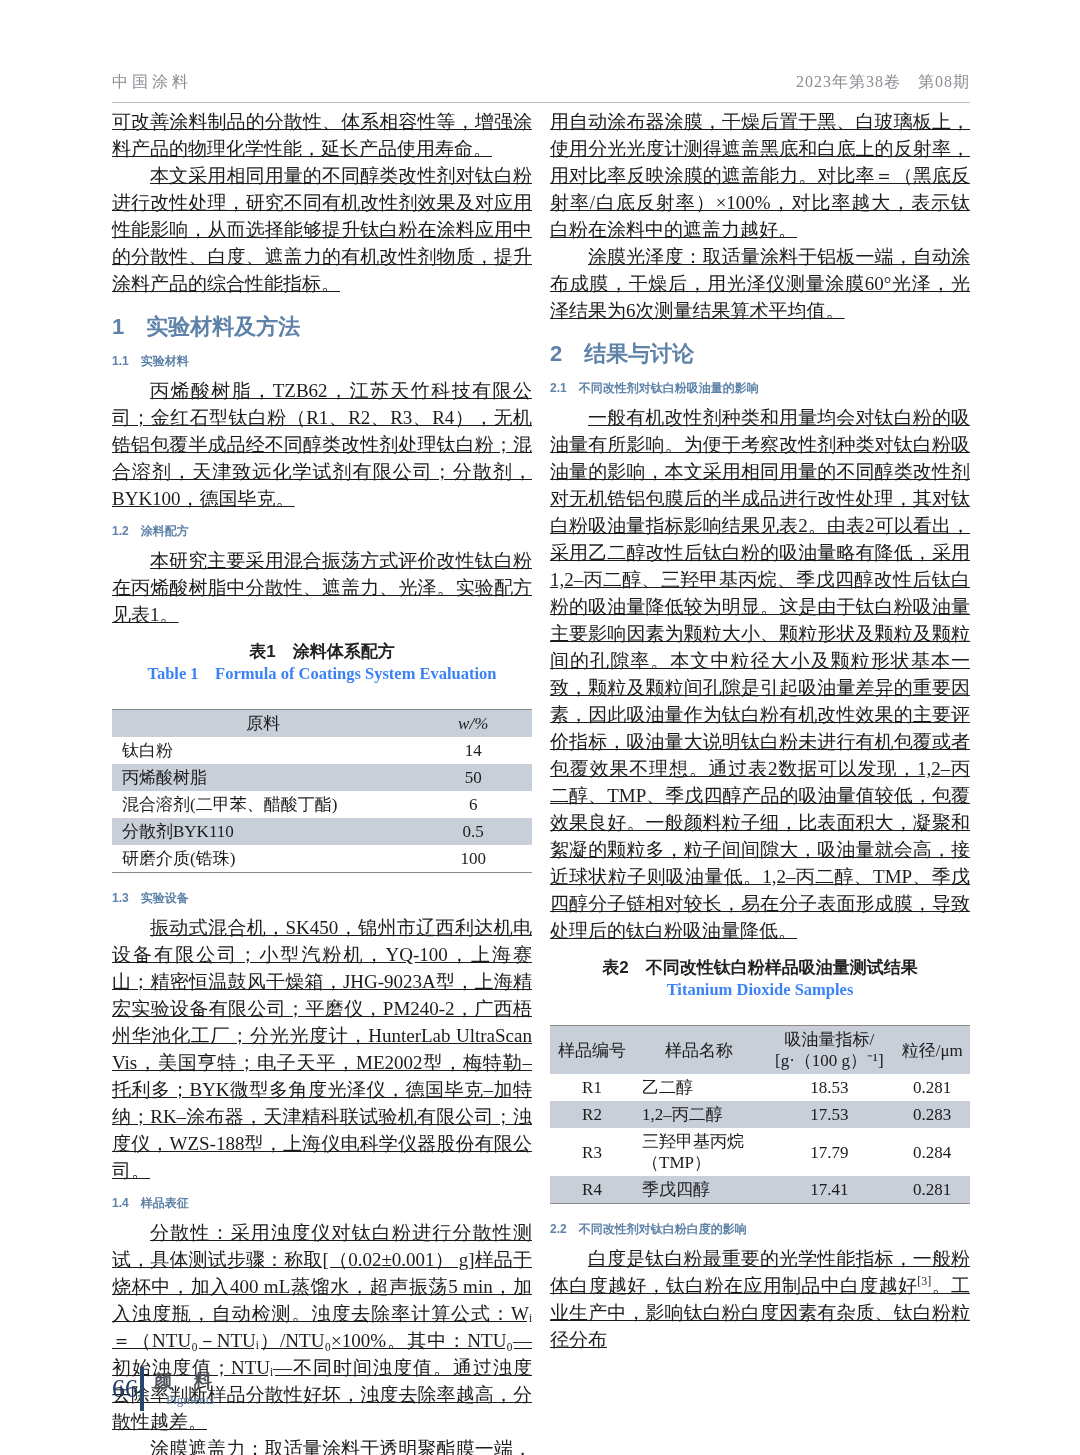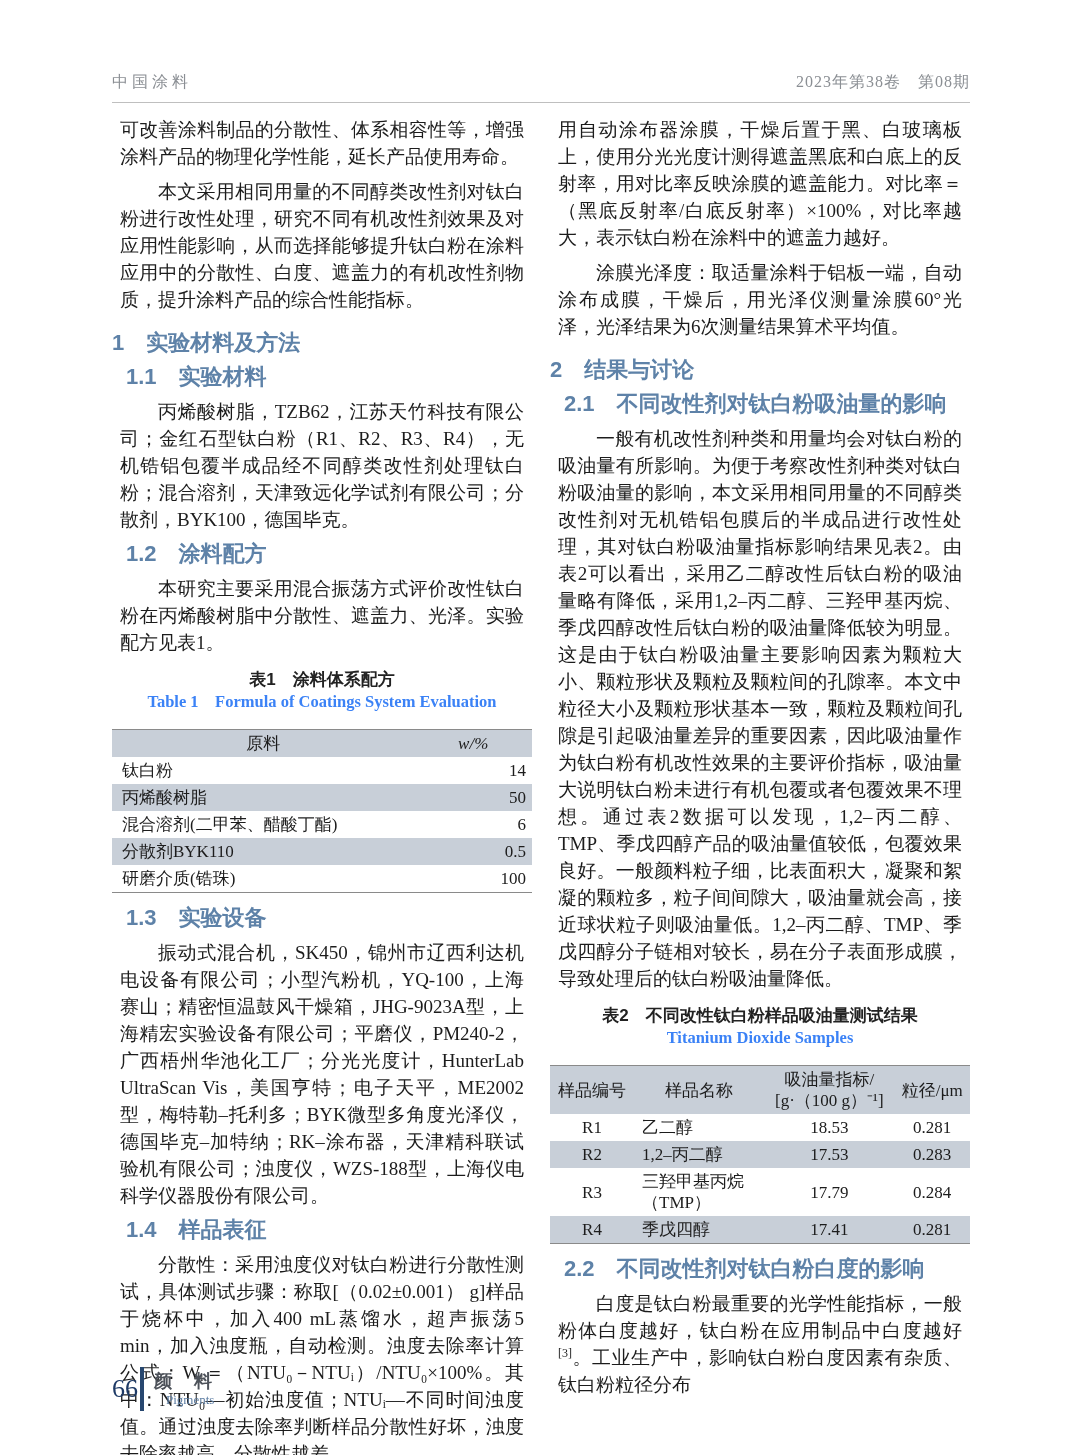--- a/index.html
+++ b/index.html
@@ -18,60 +18,61 @@
   .journal-name{letter-spacing:4px;}
   .issue-info{letter-spacing:1px;margin-left:28px;}
   
   .columns{
     position:absolute;top:108px;left:112px;right:110px;
     display:flex;gap:18px;
   }
   .col{flex:1;min-width:0;}
   
   p.body{
-    margin:8px;font-size:19px;line-height:27px;text-align:justify;
+    margin:0;font-size:19px;line-height:27px;text-align:justify;
     text-indent:2em;
+    text-decoration:underline;
   }
   p.noindent{text-indent:0;}
   sup{font-size:12px;line-height:0;}
   
   .h1{
     margin:15px 0 5px;font-family:"Liberation Sans", sans-serif;
     font-size:22px;font-weight:bold;color:#5e82a8;line-height:30px;
   }
   .h2{
-    margin:6px 14px 3px;font-family:"Liberation Sans", sans-serif;
-    font-size:22px;font-weight:bold;color:#5e82a8;line-height:26px;
+    margin:6px 0 3px;font-family:"Liberation Sans", sans-serif;
+    font-size:12px;font-weight:bold;color:#5e82a8;line-height:26px;
   }
   
   .tbl-block{margin:12px 0 12px;}
   .tbl-title-cn{
     text-align:center;font-family:"Liberation Sans", sans-serif;
     font-weight:bold;font-size:17px;line-height:23px;color:#222;
   }
   .tbl-title-en{
     text-align:center;font-weight:bold;font-size:16.5px;line-height:22px;color:#3b82f6;
   }
   table.data{
-    width:100%;border-collapse:collapse;margin-top:16px;
+    width:100%;border-collapse:collapse;margin-top:24px;
     border-top:1.5px solid #8a8a8a;border-bottom:1.5px solid #8a8a8a;
     font-size:17px;
   }
   table.data th, table.data td{
     padding:3px 6px;line-height:21px;font-weight:normal;vertical-align:middle;
   }
   table.data thead tr{background:#c8cfd8;}
   table.data tbody tr:nth-child(even){background:#c8cfd8;}
   .ital{font-style:italic;}
   
   .t1-c1{width:72%;}
   .t1-c2{width:28%;text-align:center;}
   table.t1 thead th{text-align:center;}
   table.t1 tbody td:first-child{text-align:left;padding-left:10px;}
-  table.t1 tbody td:last-child{text-align:right;}
+  table.t1 tbody td:last-child{text-align:center;}
   
   .t2-c1{width:20%;}.t2-c2{width:31%;}.t2-c3{width:31%;}.t2-c4{width:18%;}
   table.t2 th{text-align:center;}
   table.t2 td{text-align:center;}
   table.t2 td.name{text-align:left;padding-left:8px;}
   .th-stack span{display:block;line-height:21px;}
   
   .page-footer{
     position:absolute;left:112px;bottom:44px;
     display:flex;align-items:center;

